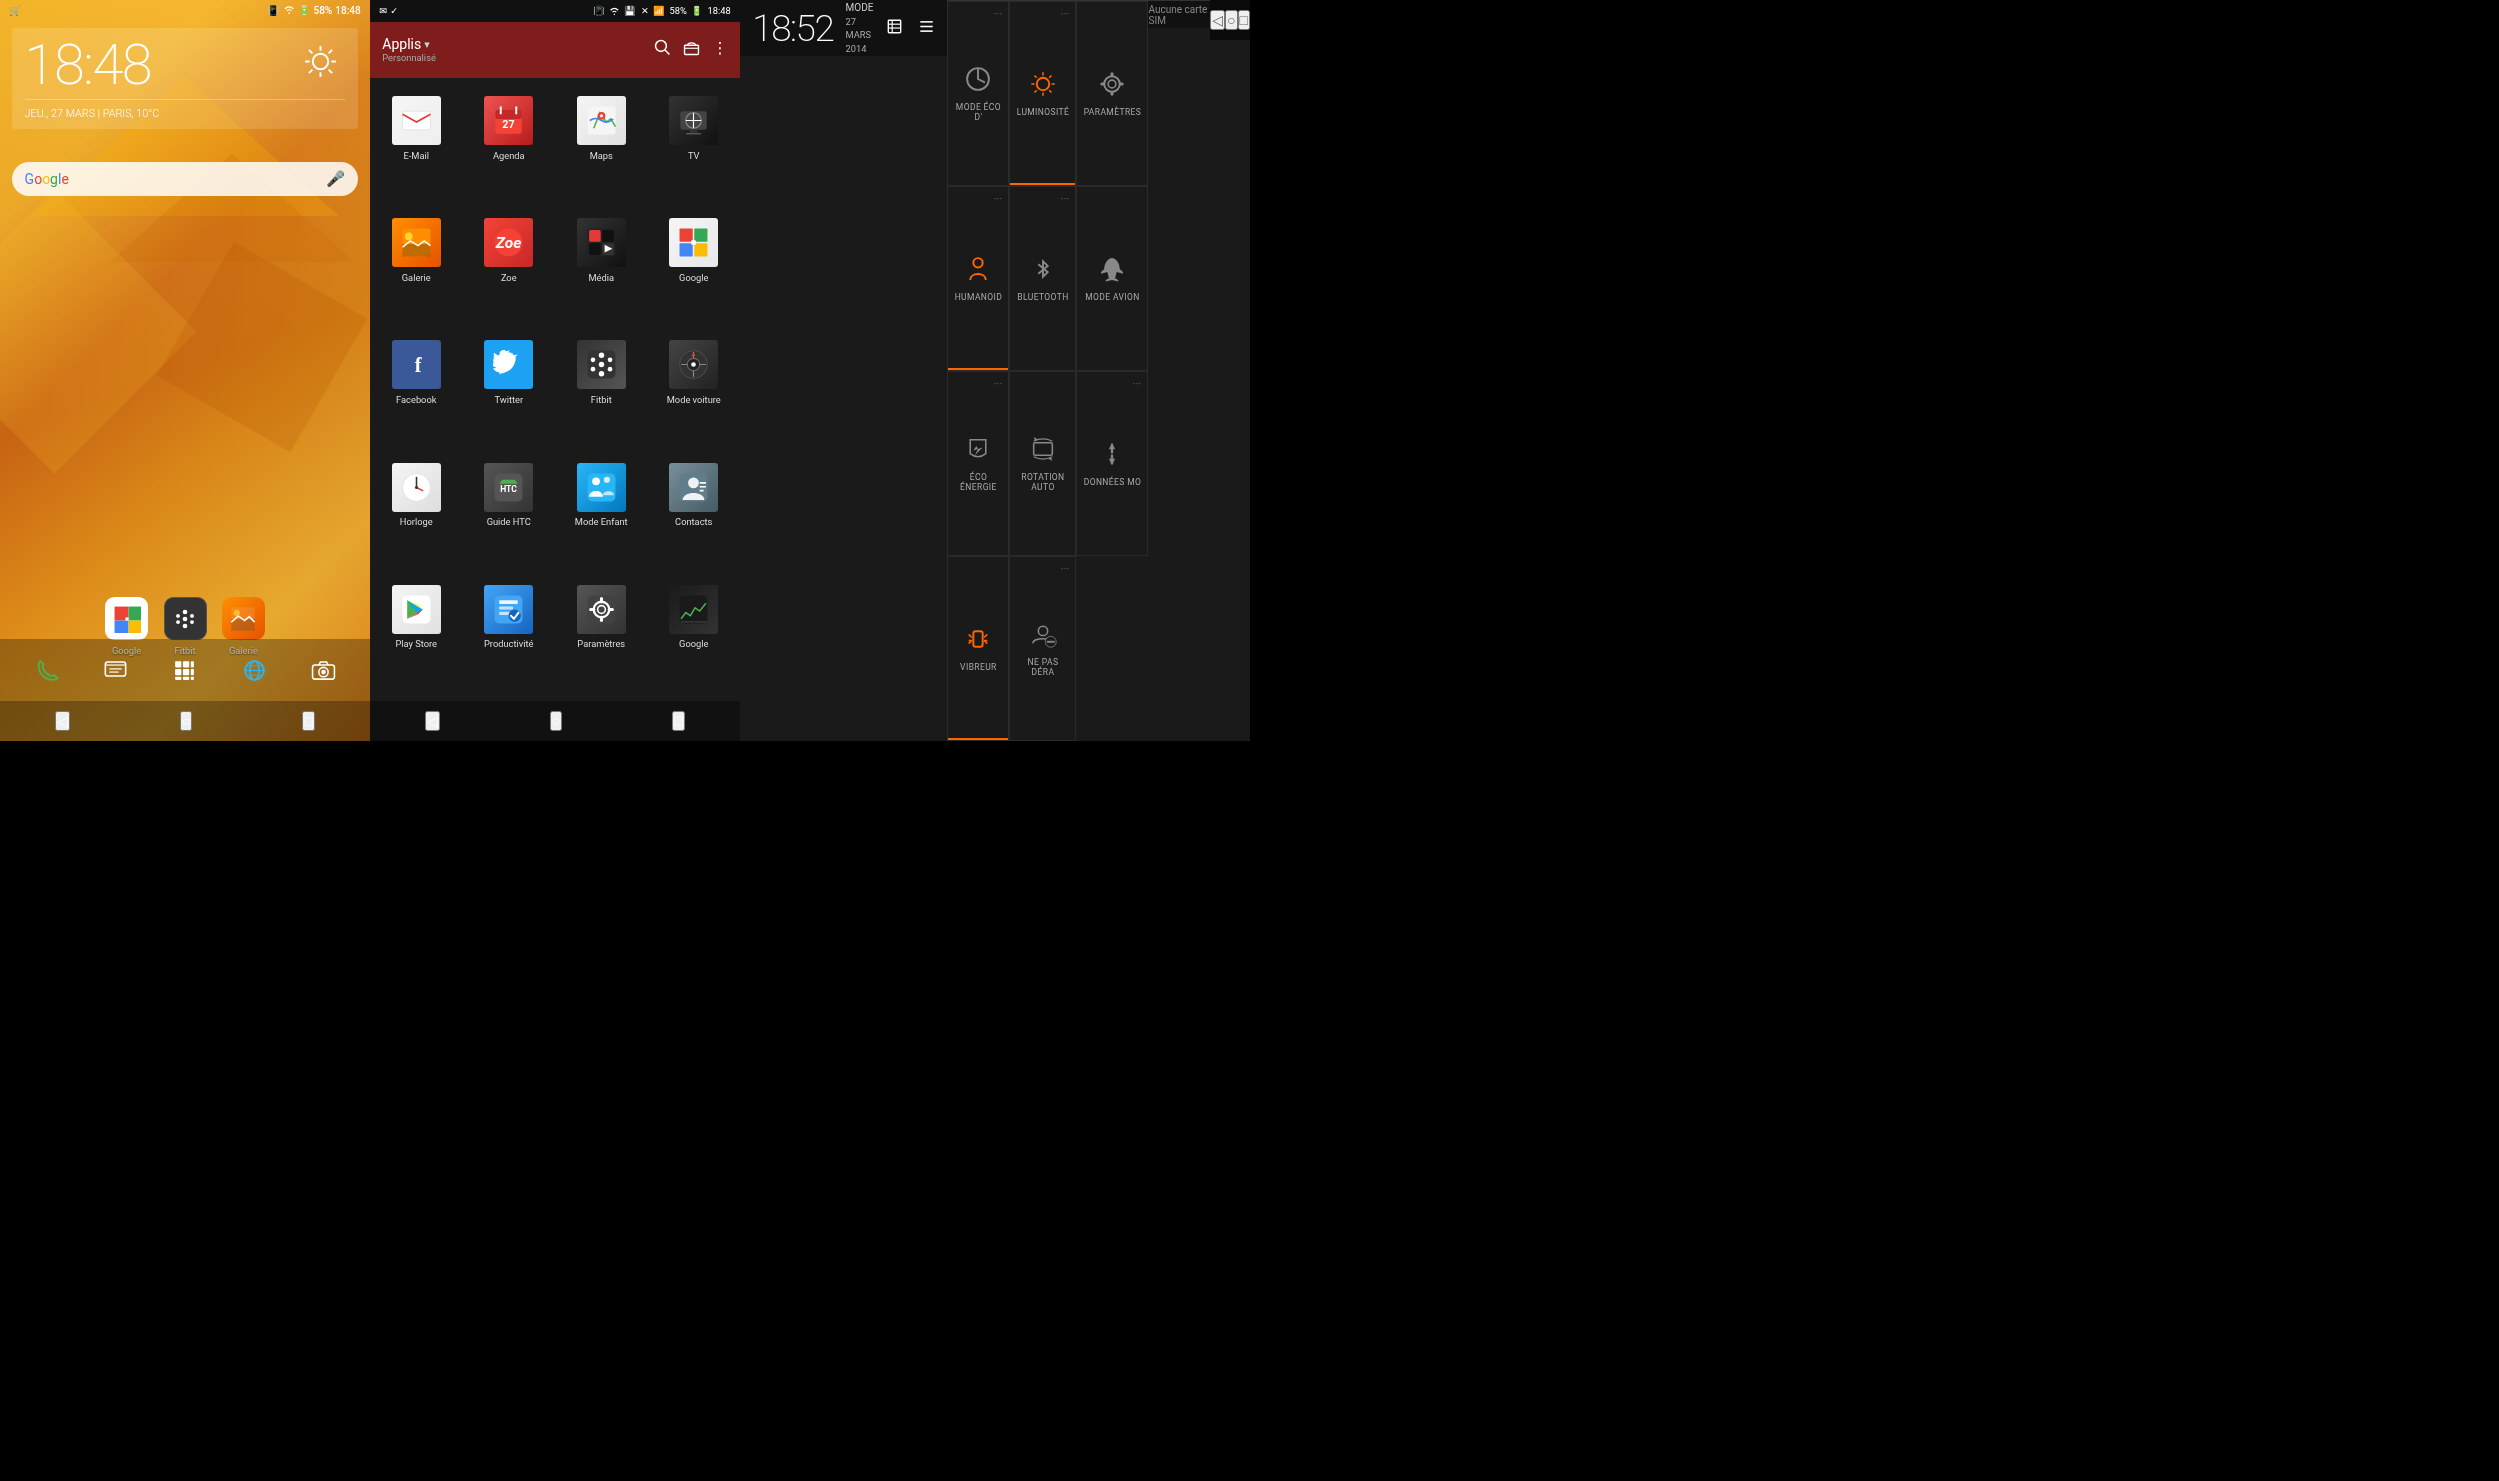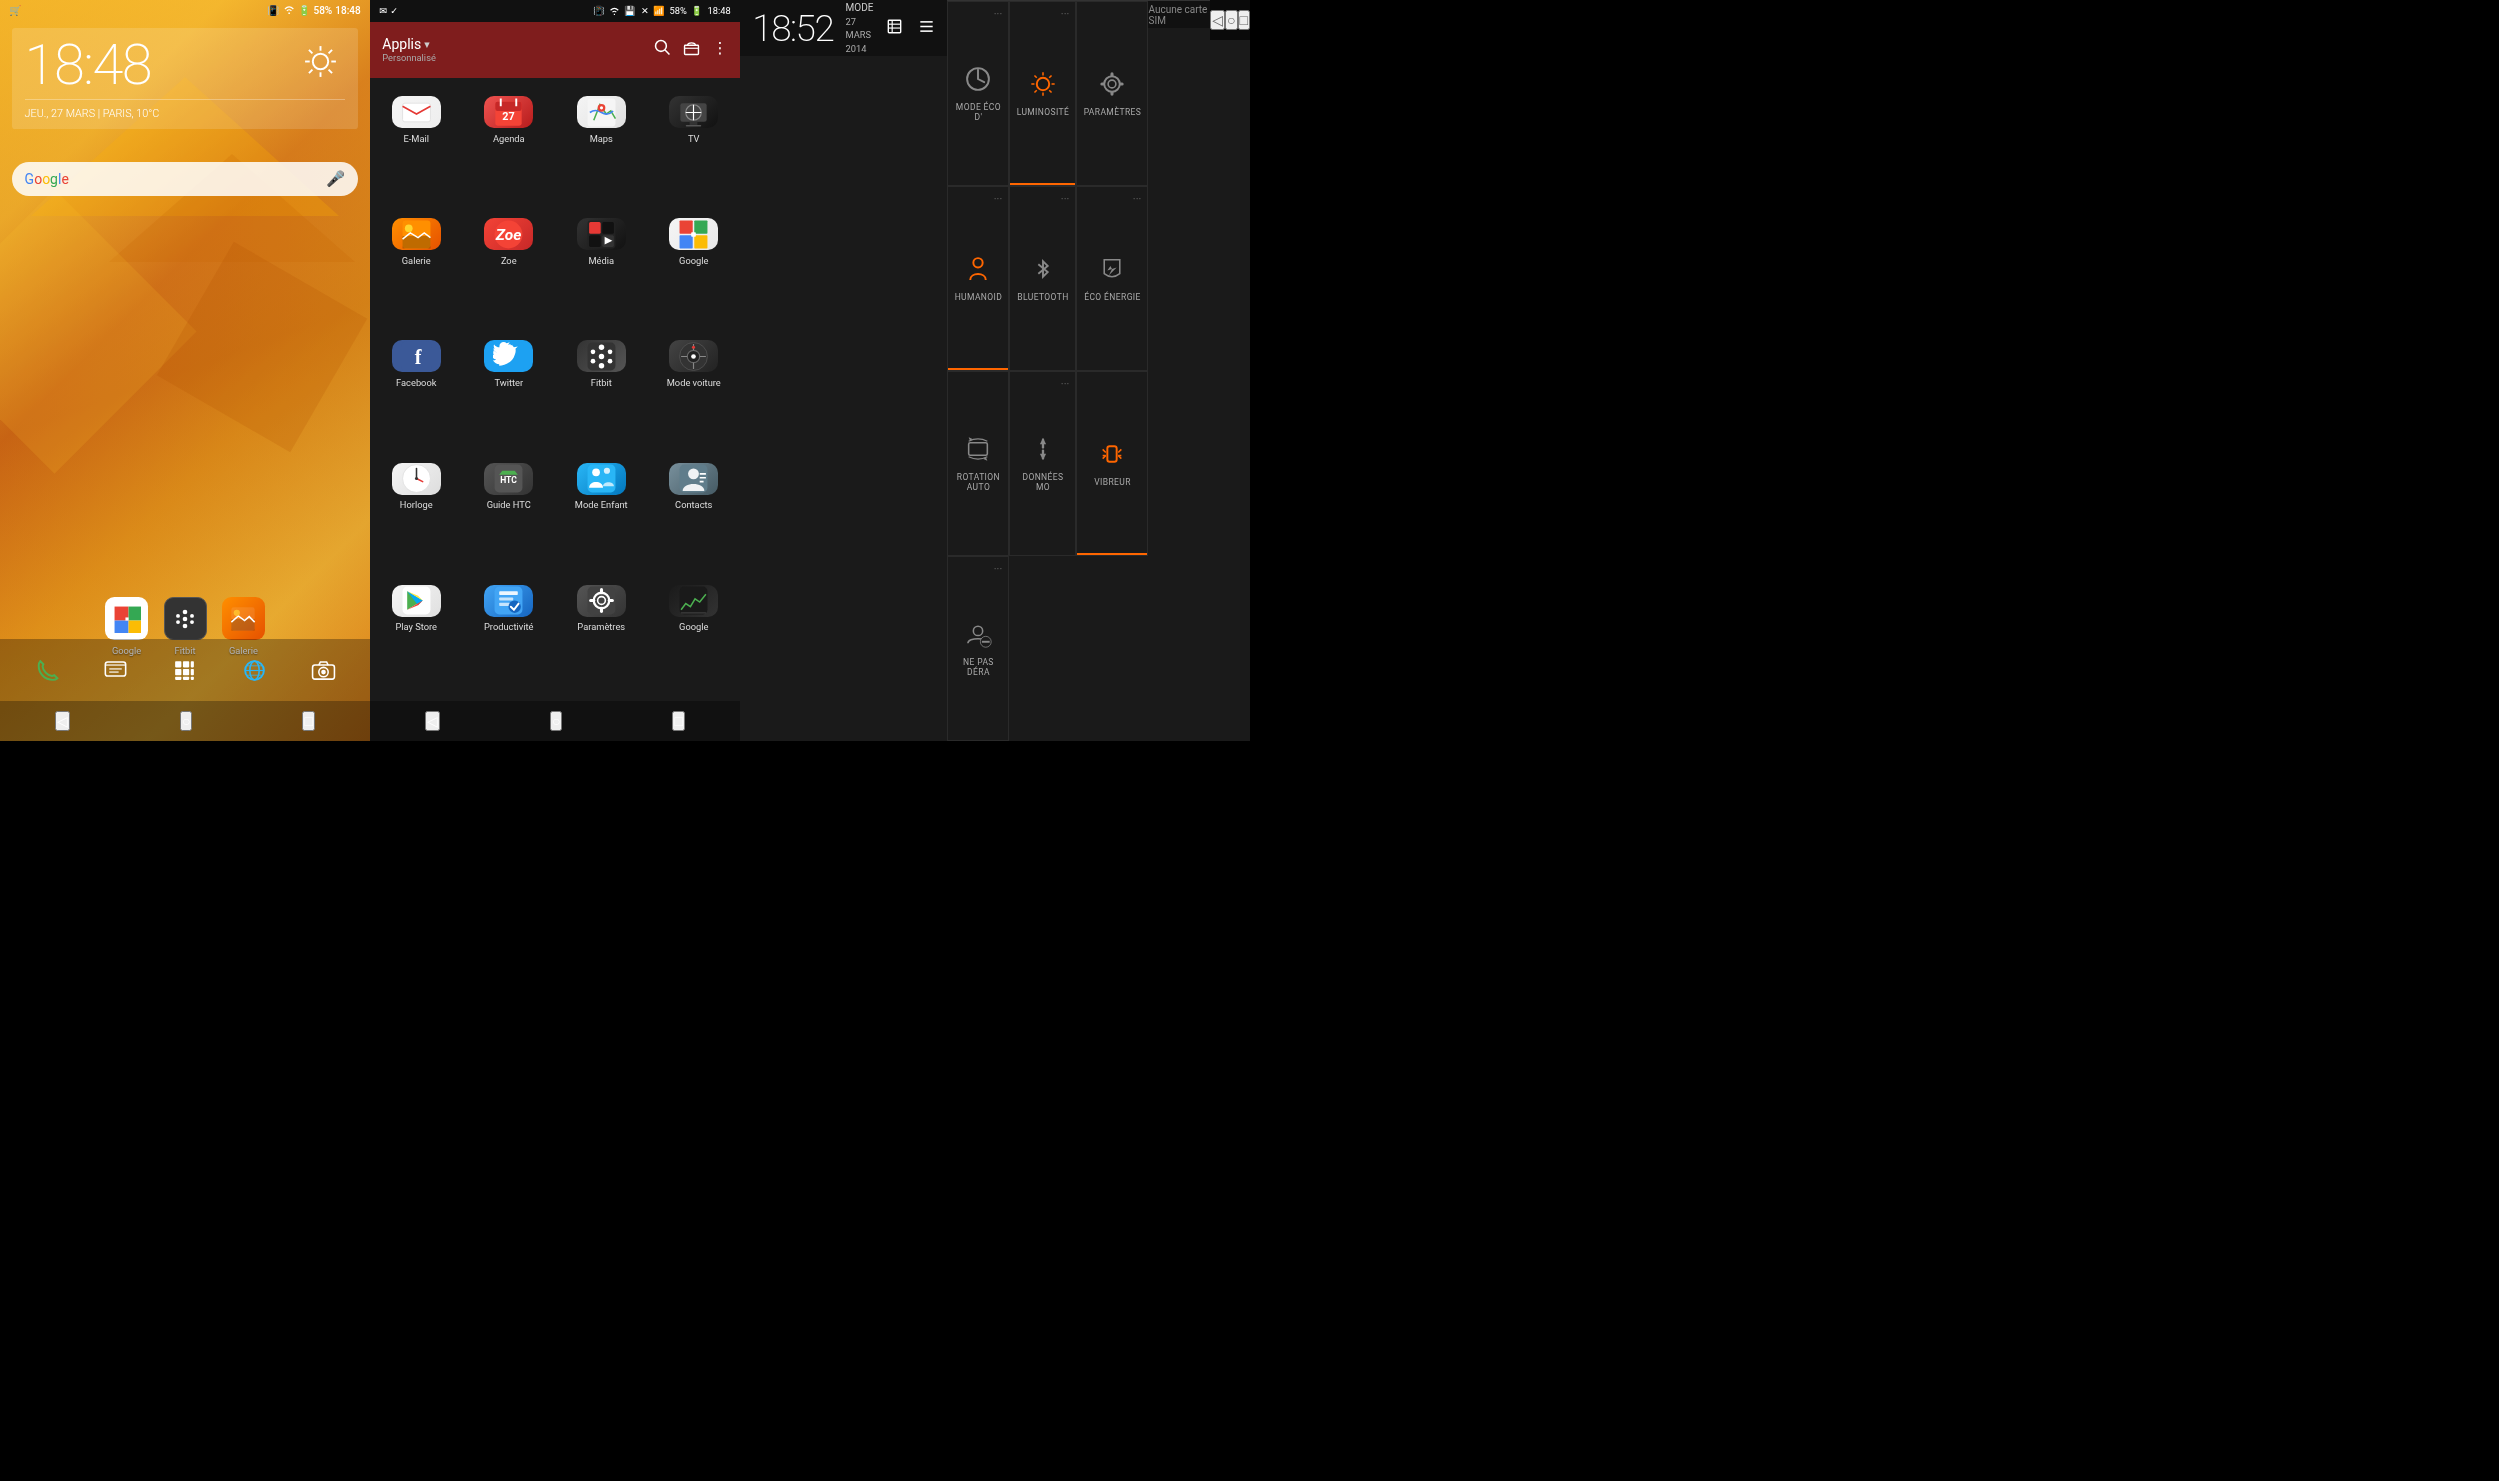--- a/index.html
+++ b/index.html
@@ -183,22 +183,22 @@
     .app-item {
       display: flex;
       flex-direction: column;
       align-items: center;
       gap: 4.6px;
       padding: 12.3px 6.2px;
       cursor: pointer;
     }
     .app-icon-wrapper {
       width: 49px;
-      height: 32px;
-      border-radius: 10px;
+      height: 49px;
+      border-radius: 3px;
       display: flex;
       align-items: center;
       justify-content: center;
       font-size: 23px;
       overflow: hidden;
     }
     .app-name {
       color: #ddd;
       font-size: 9.3px;
       text-align: center;
@@ -928,20 +928,28 @@
     <div class="qs-tile">
       <div class="qs-tile-icon">
         <svg width="28" height="28" viewBox="0 0 36 36">
           <path d="M12 12 L24 22 L18 28 L18 8 L24 14 L12 24" fill="none" stroke="#888" stroke-width="2.5"></path>
         </svg>
       </div>
       <span class="qs-tile-label">BLUETOOTH</span>
       <span class="qs-tile-more">···</span>
     </div>
 
+    <div class="qs-tile">
+      <div class="qs-tile-icon">
+        <svg width="28" height="28" viewBox="0 0 36 36">
+          <path d="M18 4 C22 4 28 10 28 18 L32 22 L32 24 L24 22 L22 30 L26 32 L26 34 L18 32 L10 34 L10 32 L14 30 L12 22 L4 24 L4 22 L8 18 C8 10 14 4 18 4 Z" fill="#888"></path>
+        </svg>
+      </div>
+      <span class="qs-tile-label">MODE AVION</span>
+    </div>
 
     <div class="qs-tile">
       <div class="qs-tile-icon">
         <svg width="28" height="28" viewBox="0 0 36 36">
           <path d="M8 6 L28 6 L28 24 Q18 32 8 24 Z" fill="none" stroke="#888" stroke-width="2"></path>
           <path d="M16 14 L12 20 L18 18 L14 26 L24 16 L18 18 Z" fill="#888"></path>
         </svg>
       </div>
       <span class="qs-tile-label">ÉCO ÉNERGIE</span>
       <span class="qs-tile-more">···</span>

